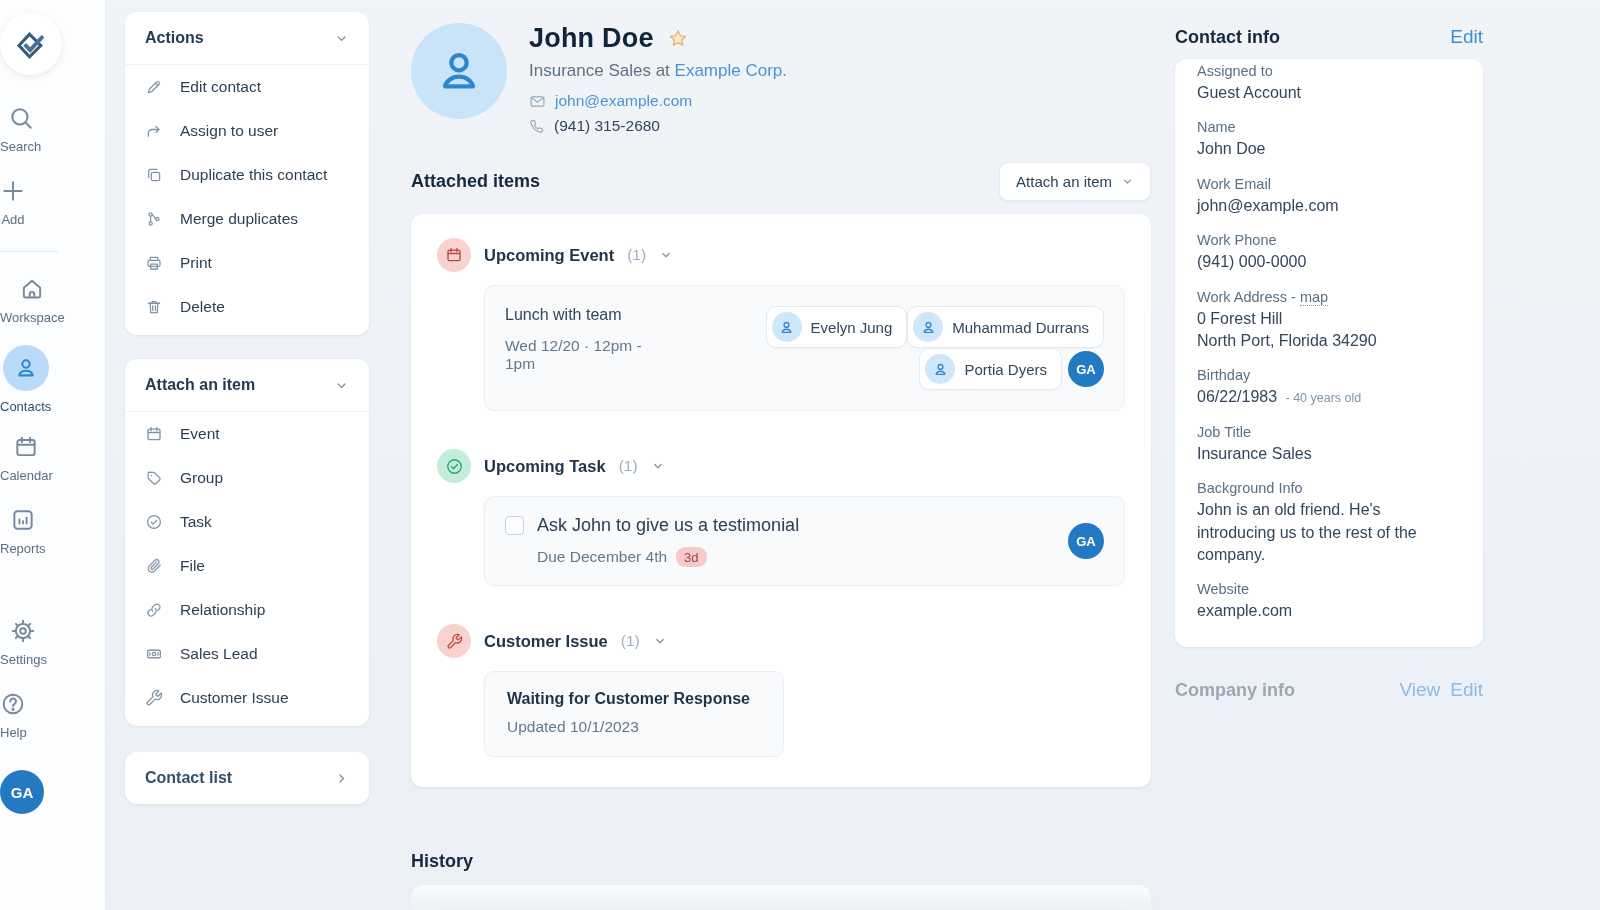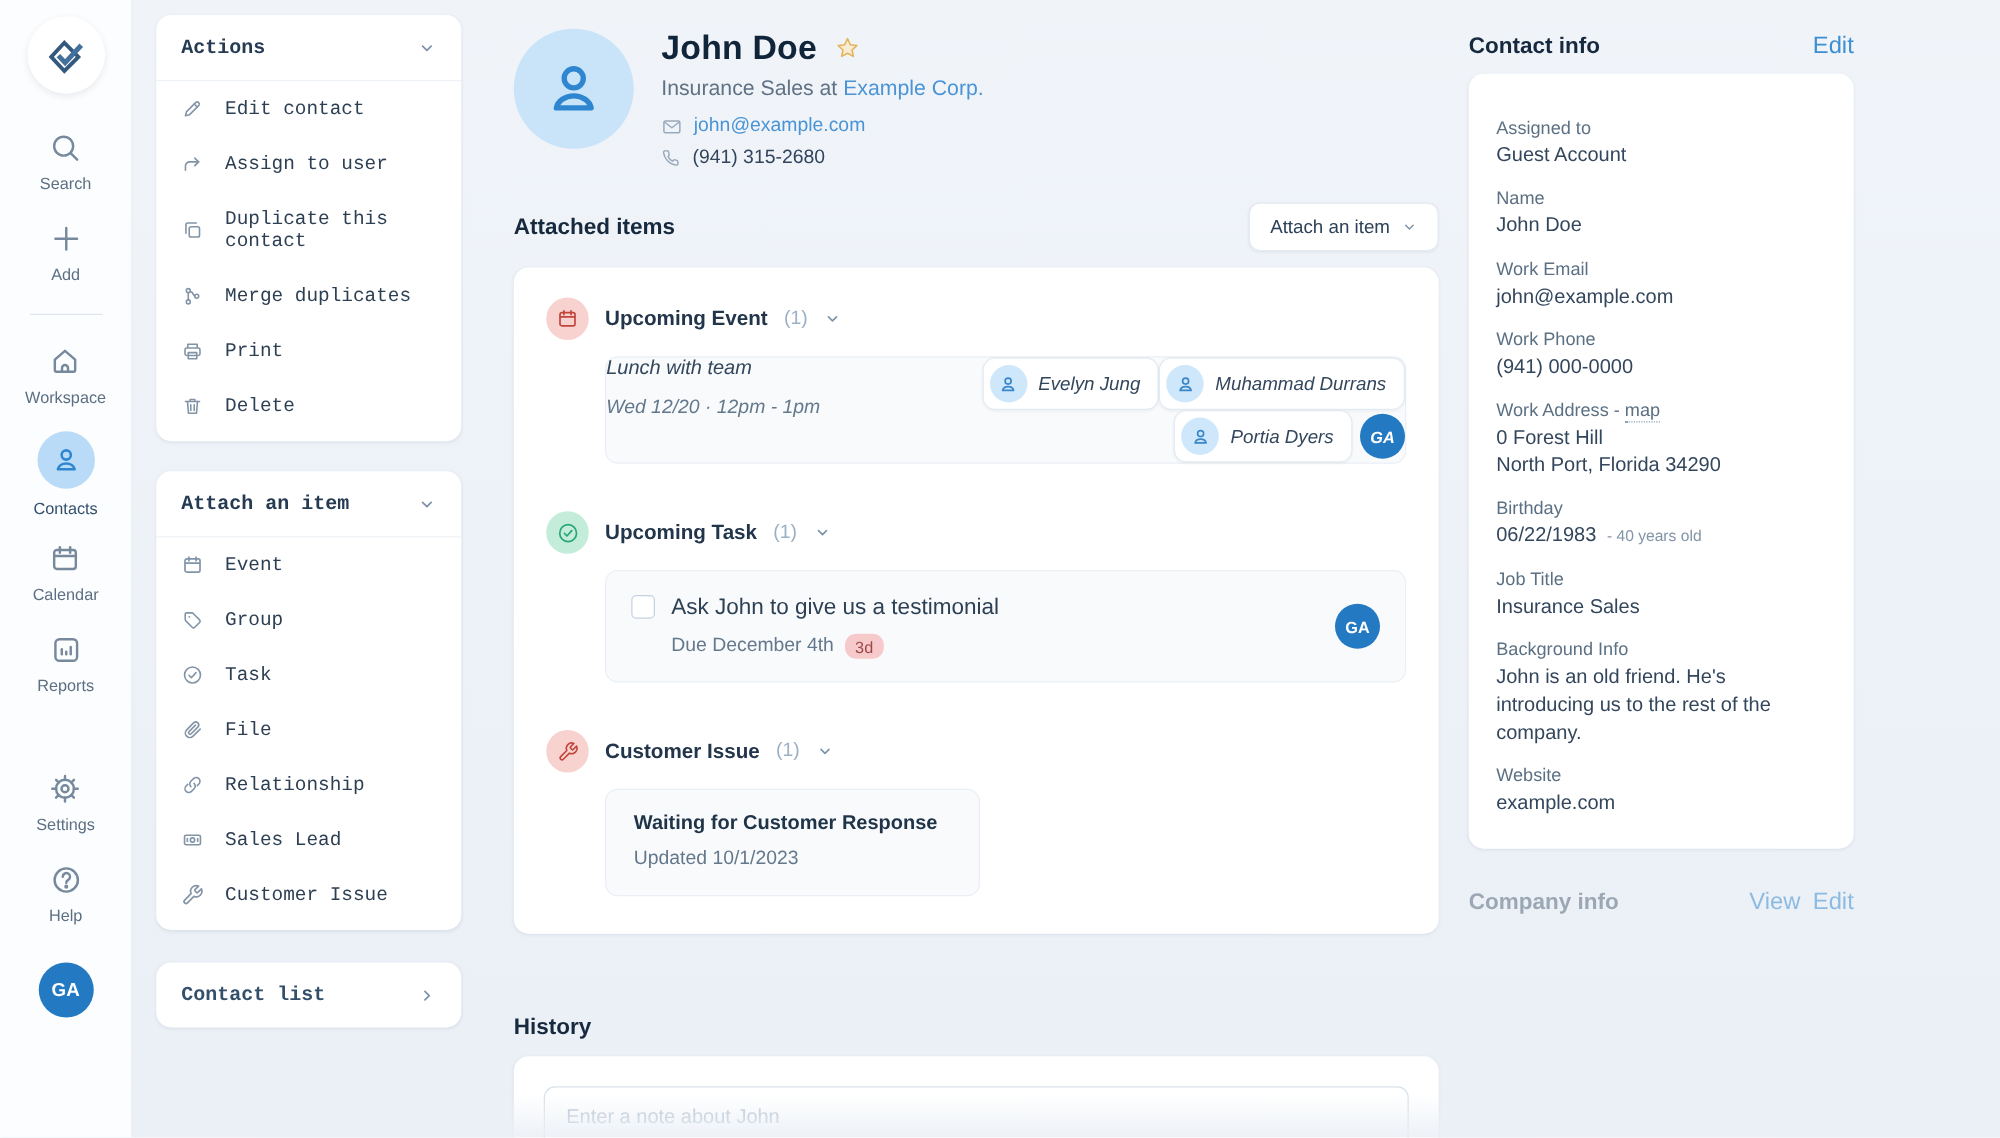--- a/index.html
+++ b/index.html
@@ -1,35 +1,35 @@
 <!DOCTYPE html>
 <html><head>
 <meta charset="utf-8">
 <style>
   * { margin:0; padding:0; box-sizing:border-box; }
   html,body { width:1600px; height:910px; overflow:hidden; }
   body { font-family:"Liberation Sans","DejaVu Sans",sans-serif; background:linear-gradient(180deg,#f0f4f9 0%,#ebf0f6 100%); color:#2d4054; }
   .app { position:relative; display:flex; width:1600px; height:910px; }
 
   
-  .rail { width:105px; flex-shrink:0; background:#fcfdfe; display:flex; flex-direction:column; align-items:center; box-shadow:1px 0 0 rgba(226,232,240,.5); }
+  .rail { width:105px; flex-shrink:0; background:#fcfdfe; display:flex; flex-direction:column; align-items:flex-start; box-shadow:1px 0 0 rgba(226,232,240,.5); }
   .logo { width:62px; height:62px; border-radius:50%; background:#fff; box-shadow:0 2px 6px rgba(40,60,90,.10); display:flex; align-items:center; justify-content:center; margin-top:13px; cursor:pointer; }
   .rail-item { display:flex; flex-direction:column; align-items:center; gap:8px; color:#5c6f83; font-size:13px; cursor:pointer; }
   .rail-item .ric { color:#76899d; }
   .rail-item.active .rlabel { color:#33506b; font-weight:normal; }
   .icon-bubble { width:46px; height:46px; border-radius:50%; background:#b9dbf8; color:#2e86d0; display:flex; align-items:center; justify-content:center; }
   .rail-divider { width:58px; height:1px; background:#dfe6ee; margin-top:24px; }
   .rail-avatar { width:44px; height:44px; border-radius:50%; background:#2379c2; color:#fff; font-size:15px; font-weight:bold; display:flex; align-items:center; justify-content:center; margin-top:30px; cursor:pointer; }
   .mt-s { margin-top:30px; } .mt-m { margin-top:24px; } .mt-contacts { margin-top:20px; } .mt-settings { margin-top:62px; }
 
   
   .panel, .card { background:#fff; border-radius:12px; box-shadow:0 1px 3px rgba(23,48,77,.08); }
 
   
-  .col-left { width:244px; margin-left:20px; flex-shrink:0;font-family:Liberation Mono, monospace; }
+  .col-left { width:244px; margin-left:20px; flex-shrink:0; }
   .panel-header { display:flex; align-items:center; justify-content:space-between; padding:17px 20px; font-size:16px; font-weight:bold; color:#243b53; cursor:pointer; }
   .panel-header.bordered { border-bottom:1px solid #eef2f6; }
   .menu-item { display:flex; align-items:center; gap:17px; padding:13px 20px; font-size:15.5px; color:#2d3f53; cursor:pointer; }
   .menu-item .mic { color:#8294a7; flex-shrink:0; }
   .p-actions { margin-top:12px; padding-bottom:6px; }
   .p-attach { margin-top:24px; padding-bottom:6px; }
   .p-list { margin-top:26px; }
   .chev { color:#7d93a9; }
 
   
@@ -53,21 +53,21 @@
   .main-card { margin-top:13px; padding:24px 26px 30px; }
   .group + .group { margin-top:38px; }
   .group-header { display:flex; align-items:center; gap:13px; cursor:pointer; }
   .group-icon { width:34px; height:34px; border-radius:50%; display:flex; align-items:center; justify-content:center; flex-shrink:0; }
   .group-icon.red { background:#f7d2cf; color:#c2453c; }
   .group-icon.green { background:#c3ecdb; color:#27a57b; }
   .group-label { font-size:16.5px; font-weight:600; color:#22354a; }
   .group-count { font-size:15.5px; color:#9cb0c3; }
   .sub-card { margin:13px 0 0 47px; background:#f8fafc; border:1px solid #eaeff5; border-radius:10px; }
 
-  .event-card { display:flex; justify-content:space-between;font-style:italic; }
+  .event-card { padding:20px; display:flex; justify-content:space-between; }
   .event-title { font-size:16px; color:#33465c; }
   .event-time { margin-top:13px; font-size:15.5px; color:#64788c; }
   .pills { display:flex; flex-wrap:wrap; gap:0; justify-content:flex-end; align-items:center; max-width:450px; }
   .pill { display:flex; align-items:center; gap:9px; background:#fff; border:1px solid #e4eaf1; border-radius:10px; padding:5px 14px 5px 5px; font-size:15px; color:#33465c; box-shadow:0 1px 2px rgba(23,48,77,.04); cursor:pointer; }
   .pill-avatar { width:30px; height:30px; border-radius:50%; background:#cfe7fb; color:#3887c9; display:flex; align-items:center; justify-content:center; }
   .ga-badge { width:36px; height:36px; border-radius:50%; background:#2379c2; color:#fff; font-size:13px; font-weight:bold; display:flex; align-items:center; justify-content:center; cursor:pointer; flex-shrink:0; }
   .ga-badge.ml { margin-left:6px; }
 
   .task-card { padding:18px 20px; display:flex; justify-content:space-between; align-items:center; }
   .task-check-row { display:flex; align-items:center; gap:13px; }
@@ -82,21 +82,21 @@
 
   .history-title { margin-top:64px; }
   .history-card { margin-top:13px; padding:24px; height:150px; }
   .note-input { width:100%; height:96px; border:1px solid #d9e2ec; border-radius:9px; padding:15px 17px; font-size:16px; color:#33465c; background:#fff; resize:none; outline:none; font-family:"Liberation Sans","DejaVu Sans",sans-serif; }
   .note-input::placeholder { color:#b8c4d2; }
 
   
   .col-right { width:308px; margin-left:24px; flex-shrink:0; }
   .info-header { display:flex; justify-content:space-between; align-items:baseline; margin-top:26px; }
   .link { color:#3d8fd1; font-size:19px; cursor:pointer; }
-  .info-card { margin-top:11px; padding:36px 22px 24px; }
+  .info-card { margin-top:11px; padding:4px 22px 24px; }
   .field + .field { margin-top:15px; }
   .field-label { font-size:14.5px; color:#5b7083; }
   .field-value { margin-top:3px; font-size:16px; color:#33465c; line-height:1.4; }
   .map-link { color:#5b7083; border-bottom:1px dotted #8fa3b5; cursor:pointer; }
   .small-note { font-size:12.5px; color:#8294a7; margin-left:4px; }
   .company-row { margin-top:32px; display:flex; justify-content:space-between; align-items:baseline; opacity:.55;text-align:right; }
   .company-title { font-size:18px; font-weight:bold; color:#5a6c7e; }
   .company-links { display:flex; gap:10px; }
 
   .bottom-fade { position:absolute; left:105px; right:0; bottom:0; height:34px; background:linear-gradient(180deg, rgba(235,240,246,0) 0%, rgba(235,240,246,.9) 100%); pointer-events:none; }

